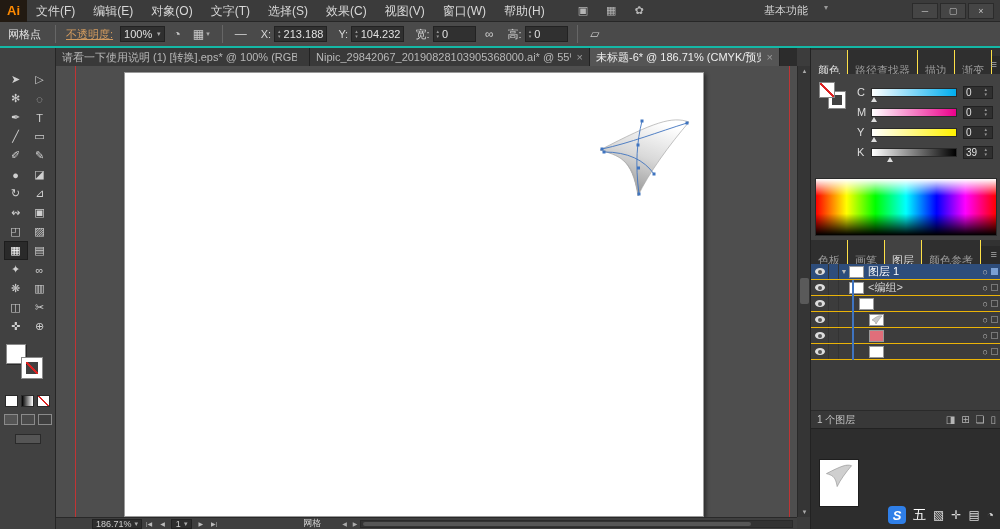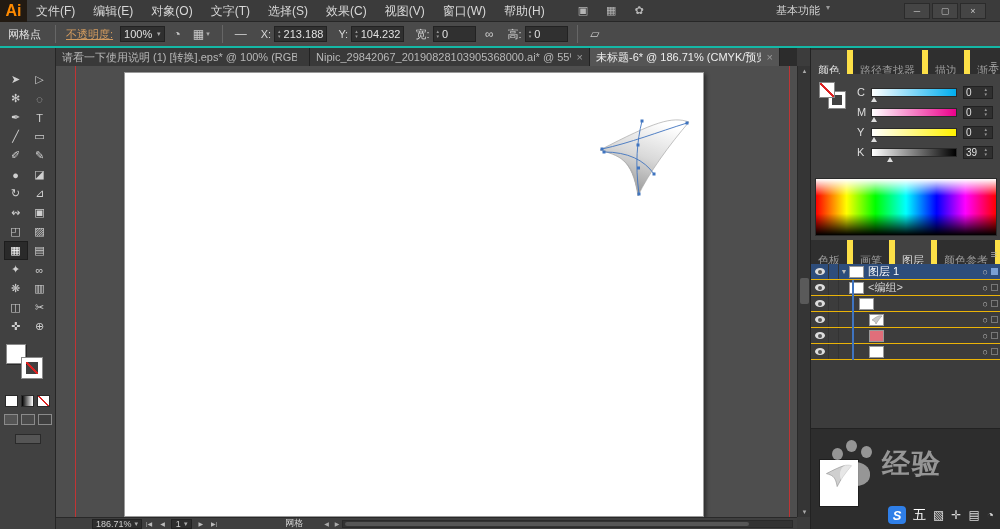--- a/index.html
+++ b/index.html
@@ -2,25 +2,25 @@
 <html><head>
 <meta charset="utf-8">
 <style>
   *{margin:0;padding:0;box-sizing:border-box;user-select:none}
   html,body{width:1000px;height:529px;overflow:hidden}
   body{font-family:"Liberation Sans","DejaVu Sans",sans-serif;background:#3c3c3c;color:#ccc;position:relative}
   #app{position:absolute;left:0;top:0;width:1000px;height:529px;overflow:hidden}
 
   
   .menubar{position:absolute;left:0;top:0;width:1000px;height:22px;background:#3b3b3b;border-bottom:1px solid #272727;display:flex;align-items:center;font-size:12px;z-index:30}
-  .ai-logo{width:27px;height:22px;background:#221a12;color:#ff8a00;font-weight:bold;font-size:16px;display:flex;align-items:center;justify-content:center}
+  .ai-logo{width:27px;height:22px;background:#221a12;color:#ff8a00;font-weight:bold;font-size:13px;display:flex;align-items:center;justify-content:center}
   .menu-item{padding:0 9px;height:22px;line-height:22px;color:#d8d8d8;white-space:nowrap}
   .mb-icons{display:flex;gap:18px;margin-left:24px;color:#b5b5b5;font-size:11px}
   .mb-icons span{display:inline-block}
-  .mb-right{margin-left:auto;display:flex;align-items:flex-start;gap:6px;padding-right:14px}
+  .mb-right{margin-left:auto;display:flex;align-items:flex-start;gap:16px;padding-right:6px}
   .workspace{font-size:11px;color:#cfcfcf}
   .ws-caret{font-size:8px;color:#999}
   .win-btns{display:flex;margin-left:66px}
   .win-btn{width:26px;height:16px;display:flex;align-items:center;justify-content:center;font-size:9px;color:#c5c5c5;background:#454545;border:1px solid #2b2b2b;margin-left:2px}
 
   
   .controlbar{position:absolute;left:0;top:22px;width:1000px;height:26px;background:#4a4a4a;border-bottom:2px solid #14b8a6;display:flex;align-items:center;font-size:11px;z-index:29}
   .cb-label{color:#e2e2e2;padding:0 8px;white-space:nowrap}
   .cb-sep{width:1px;height:18px;background:#666;margin:0 6px}
   .cb-link{color:#d19a5e;text-decoration:underline;margin:0 4px;white-space:nowrap}
@@ -60,36 +60,36 @@
   #canvas{position:absolute;left:56px;top:66px;width:741px;height:451px;background:#4e4e4e;overflow:hidden}
   .artboard{position:absolute;left:68px;top:6px;width:580px;height:445px;background:#fff;box-shadow:2px 2px 4px rgba(0,0,0,.45);border:1px solid #9a9a9a}
   .guide{position:absolute;top:0;bottom:0;width:1px;background:#c03434;z-index:5}
   .mesh-shape{position:absolute;left:536px;top:50px;width:105px;height:85px;z-index:6}
 
   
   #statusbar{position:absolute;left:56px;top:517px;width:741px;height:12px;background:#3f3f3f;border-top:1px solid #292929;display:flex;align-items:center;font-size:9px;color:#ccc;z-index:25}
   .zoombox{display:flex;align-items:center;background:#2e2e2e;border:1px solid #222;height:10px;margin-left:36px;padding:0 3px}
   .navbtn{font-size:6px;color:#bbb;padding:0 4px}
   .pagebox{display:flex;align-items:center;background:#2e2e2e;border:1px solid #222;height:10px;padding:0 4px;margin:0 2px}
-  .statustool{margin-left:64px;color:#d5d5d5}
+  .statustool{margin-left:82px;color:#d5d5d5}
   .hscroll{display:flex;align-items:center;flex:1;margin-left:18px;height:10px}
   .harrow{font-size:6px;color:#aaa;padding:0 3px}
   .htrack{flex:1;height:8px;background:#333;border:1px solid #2a2a2a;margin-right:4px;position:relative}
   .hthumb{position:absolute;left:2px;top:1px;height:4px;width:90%;background:#565656;border-radius:2px}
 
   
   #vscroll{position:absolute;left:797px;top:66px;width:13px;height:451px;background:#353535;border-left:1px solid #292929;z-index:24}
   .varrow{width:13px;height:10px;display:flex;align-items:center;justify-content:center;font-size:6px;color:#aaa}
   .vthumb{position:absolute;left:2px;top:212px;width:9px;height:26px;background:#5a5a5a;border-radius:2px}
   .varrow.bot{position:absolute;bottom:0}
 
   
   #dock{position:absolute;left:810px;top:48px;width:190px;height:481px;background:#323232;border-left:1px solid #222;z-index:22}
   .ptabs{position:absolute;left:0;width:190px;height:18px;background:#2a2a2a;display:flex;align-items:flex-end;font-size:11px}
-  .ptab{padding:12px 7px;height:17px;line-height:17px;color:#9a9a9a;background:#2f2f2f;border-right:6px solid #fde047;white-space:nowrap}
+  .ptab{padding:12px 7px;height:17px;line-height:17px;color:#9a9a9a;background:#2f2f2f;border-right:1px solid #fde047;white-space:nowrap}
   .ptab.active{background:#424242;color:#ddd}
   .pmenu{position:absolute;right:4px;top:2px;color:#aaa;font-size:11px}
 
   .colorbody{position:absolute;left:0;top:26px;width:190px;height:166px;background:#424242}
   .fswidget{position:absolute;left:8px;top:8px;width:34px;height:34px}
   .fs-fill{position:absolute;left:0;top:0;width:16px;height:16px;background:#fff;border:1px solid #888;z-index:2}
   .fs-stroke{position:absolute;left:10px;top:10px;width:16px;height:16px;border:3px solid #fff;outline:1px solid #888}
   .slider-row{position:absolute;left:46px;width:140px;height:16px;display:flex;align-items:center}
   .sl-label{width:14px;color:#ddd;font-size:11px}
   .sl-track{width:86px;height:9px;border:1px solid #2a2a2a;position:relative}
@@ -522,40 +522,40 @@
         <span class="lockcol"></span>
         <span class="exp ind3">▶</span>
         <span class="lthumb"></span>
         <span class="llbl"></span>
         <span class="rowright">
           <span class="tgt">○</span>
           <span class="selsq"></span>
         </span>
       </div>
 
+      <div class="layersbar">
+        <span class="lstat">1 个图层</span>
+        <span class="lbtns">
+          <span>◨</span>
+          <span>⊞</span>
+          <span>❏</span>
+          <span>▯</span>
+        </span>
+      </div>
     </div>
 
     <div class="lowerdock">
       <div class="navthumb">
         <svg viewBox="0 0 105 85" width="30" height="24">
           <path d="M97 6 C80 0 62 6 8 34 C26 40 40 41 46 80 C56 58 78 28 97 6 Z" fill="#cfcfcf" stroke="#8a8a8a" stroke-width="2"></path>
         </svg>
       </div>
     </div>
   </div>
 
-  <div class="watermark">
-    <span class="paw">
-      <span class="toe t1"></span>
-      <span class="toe t2"></span>
-      <span class="toe t3"></span>
-      <span class="paw-pad"></span>
-    </span>
-    <span class="wm-text">经验</span>
-  </div>
 
   <div class="taskbar">
     <span class="ime-logo">S</span>
     <span class="ime-mode">五</span>
     <span class="tb-icon">▧</span>
     <span class="tb-icon">✛</span>
     <span class="tb-icon">▤</span>
     <span class="tb-icon">◔</span>
   </div>
 

